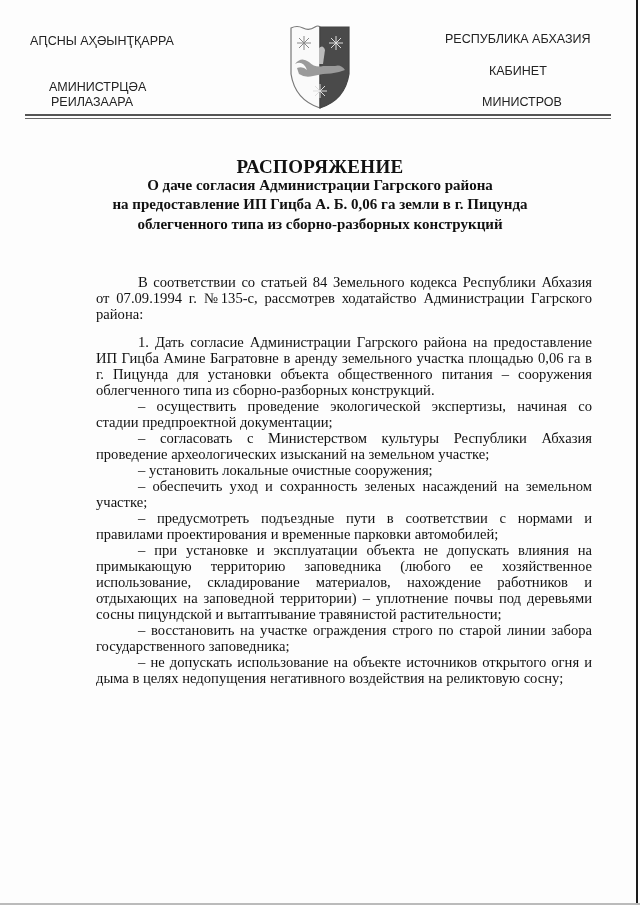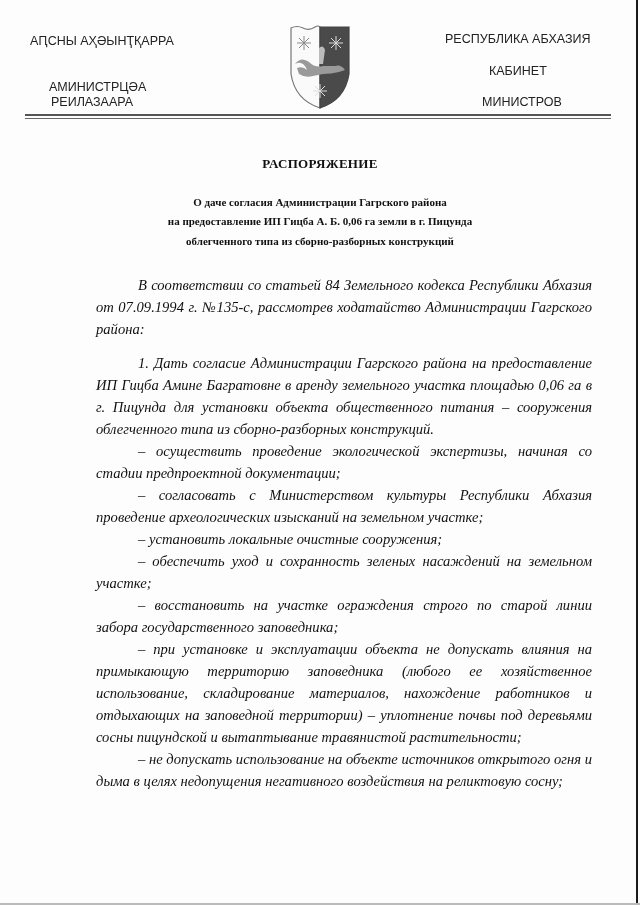--- a/index.html
+++ b/index.html
@@ -17,26 +17,26 @@
   .hdr-left { left: 30px; }
   .hdr-right { left: 445px; width: 170px; }
   .hdr-left div, .hdr-right div { position: absolute; white-space: nowrap; margin-top: 8px; }
 
   .emblem { position: absolute; left: 287px; top: 24px; width: 66px; height: 86px; }
 
   .rule { position: absolute; left: 25px; width: 586px; top: 114px; height: 5px;
           border-top: 2px solid #555; border-bottom: 1px solid #666; box-sizing: border-box; }
 
   .title { position: absolute; top: 156px; left: 0; width: 640px; text-align: center;
-           font-weight: bold; font-size: 13px; letter-spacing: 0.3px; }
-  .subtitle { position: absolute; top: 193px; left: 80px; width: 480px; text-align: center;
-              font-weight: bold; font-size: 11px; line-height: 19.4px; }
+           font-weight: bold; font-size: 19px; letter-spacing: 0.3px; }
+  .subtitle { position: absolute; top: 176px; left: 80px; width: 480px; text-align: center;
+              font-weight: bold; font-size: 15px; line-height: 19.4px; }
   .subtitle div { white-space: nowrap; }
 
-  .body { position: absolute; top: 274px; left: 96px; width: 496px; font-size: 14.6px; line-height: 22px; font-style: italic; }
+  .body { position: absolute; top: 274px; left: 96px; width: 496px; font-size: 14.6px; line-height: 16px; }
   .p { text-align: justify; text-align-last: left; margin: 0; }
   .ind { text-indent: 42px; }
   .gap { height: 12px; }
 </style>
 </head>
 <body>
 
 <div class="right-edge"></div>
 <div class="bottom-edge"></div>
 
@@ -77,16 +77,17 @@
 </div>
 
 <div class="body">
   <p class="p ind">В соответствии со статьей 84 Земельного кодекса Республики Абхазия от 07.09.1994 г. №135-с, рассмотрев ходатайство Администрации Гагрского района:</p>
   <div class="gap"></div>
   <p class="p ind">1. Дать согласие Администрации Гагрского района на предоставление ИП Гицба Амине Багратовне  в аренду земельного участка площадью 0,06 га в г. Пицунда для установки объекта общественного питания – сооружения облегченного типа из сборно-разборных конструкций.</p>
   <p class="p ind">– осуществить проведение экологической экспертизы, начиная со стадии предпроектной документации;</p>
   <p class="p ind">– согласовать с Министерством культуры Республики Абхазия проведение археологических изысканий на земельном участке;</p>
   <p class="p ind">– установить локальные очистные сооружения;</p>
   <p class="p ind">– обеспечить уход и сохранность зеленых насаждений на земельном участке;</p>
+  <p class="p ind">– предусмотреть подъездные пути в соответствии с нормами и правилами проектирования и временные парковки автомобилей;</p>
+  <p class="p ind">– при установке и эксплуатации объекта не допускать влияния на примыкающую территорию заповедника (любого ее хозяйственное использование, складирование материалов, нахождение работников и отдыхающих на заповедной территории) –  уплотнение почвы под деревьями сосны пицундской и вытаптывание травянистой растительности;</p>
   <p class="p ind">– восстановить на участке ограждения строго по старой линии забора государственного заповедника;</p>
-  <p class="p ind">– при установке и эксплуатации объекта не допускать влияния на примыкающую территорию заповедника (любого ее хозяйственное использование, складирование материалов, нахождение работников и отдыхающих на заповедной территории) –  уплотнение почвы под деревьями сосны пицундской и вытаптывание травянистой растительности;</p>
   <p class="p ind">– не допускать использование на объекте источников открытого огня и дыма в целях недопущения негативного воздействия на реликтовую сосну;</p>
 </div>
 
 </body></html>

